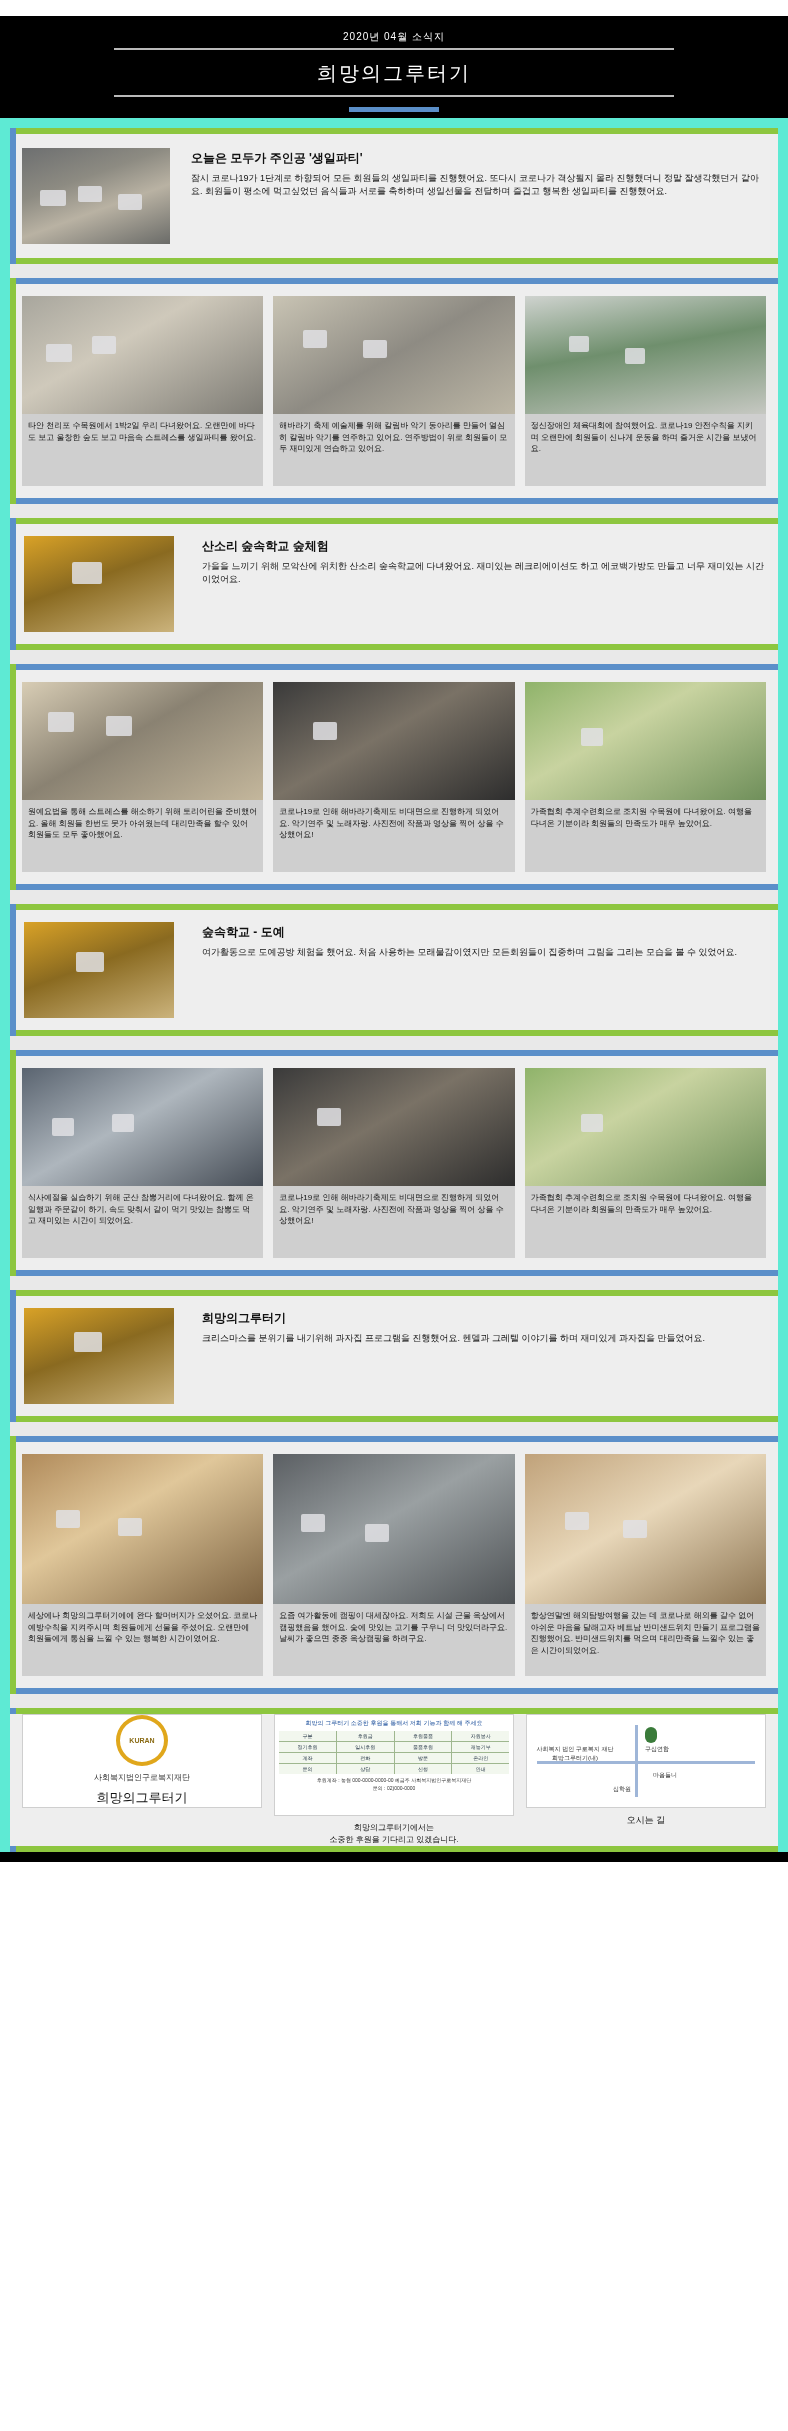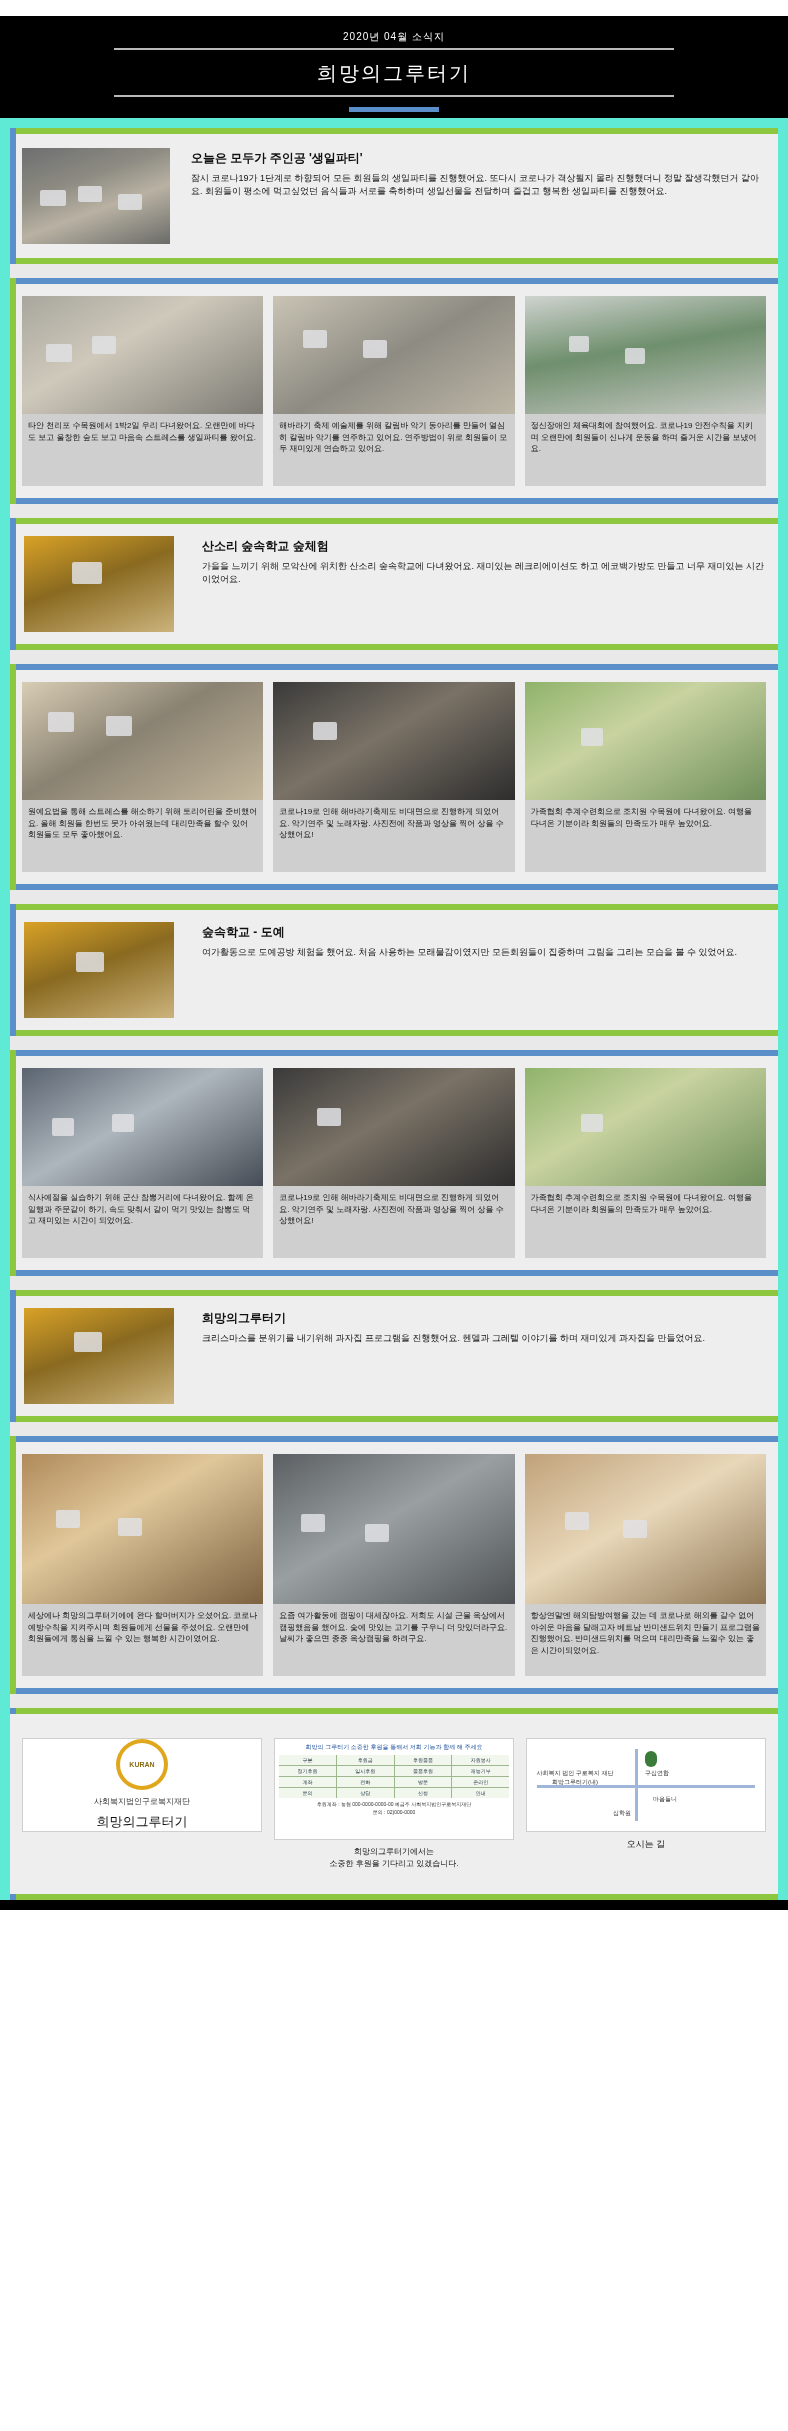--- a/index.html
+++ b/index.html
@@ -39,21 +39,21 @@
   .caption{font-size:9px;line-height:1.45;color:#111;}
   .head-title{font-size:12px;font-weight:bold;color:#111;margin-bottom:5px;}
   .textcol{flex:1;padding-top:2px;}
   .trio{display:flex;gap:10px;padding:12px 12px;background:#eeeeee;}
   .trio .cell{flex:1;display:flex;flex-direction:column;}
   .trio .cell .photo{width:100%;height:118px;}
   .trio .cell .cap{background:#cfcfcf;padding:6px 6px 8px 6px;font-size:8px;line-height:1.45;color:#111;min-height:58px;}
   .solo-inner{display:flex;gap:28px;padding:12px 14px;background:#eeeeee;align-items:flex-start;}
   .solo-inner .photo{width:150px;height:96px;}
   
-  .footerband{background:#eeeeee;margin:0 0 0 0;padding:24px 12px;display:flex;gap:12px;position:relative;}
+  .footerband{background:#eeeeee;margin:0 0 0 0;padding:0 12px;display:flex;gap:12px;position:relative;}
   .fcell{flex:1;text-align:center;}
   .logo-box{background:#ffffff;border:1px solid #cfcfcf;height:92px;display:flex;align-items:center;justify-content:center;flex-direction:column;gap:6px;}
   .logo-ring{width:44px;height:44px;border-radius:50%;border:4px solid #e0a71c;display:flex;align-items:center;justify-content:center;font-size:7px;color:#8a6b14;font-weight:bold;}
   .logo-text1{font-size:8px;color:#333;}
   .logo-text2{font-size:13px;color:#111;font-family:"Liberation Serif",serif;}
   .map-box{background:#ffffff;border:1px solid #cfcfcf;height:92px;position:relative;}
   .map-box .road-h{position:absolute;left:10px;right:10px;top:46px;height:3px;background:#9fb6d8;}
   .map-box .road-v{position:absolute;top:10px;bottom:10px;left:108px;width:3px;background:#9fb6d8;}
   .map-box .pin{position:absolute;left:118px;top:12px;width:12px;height:16px;background:#3a7b3a;border-radius:6px 6px 6px 6px;}
   .map-box .lbl{position:absolute;font-size:6px;color:#333;}

